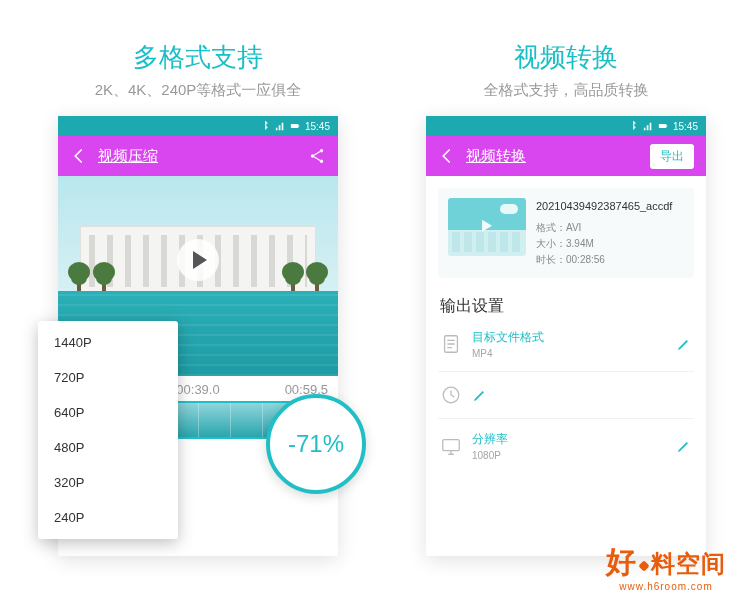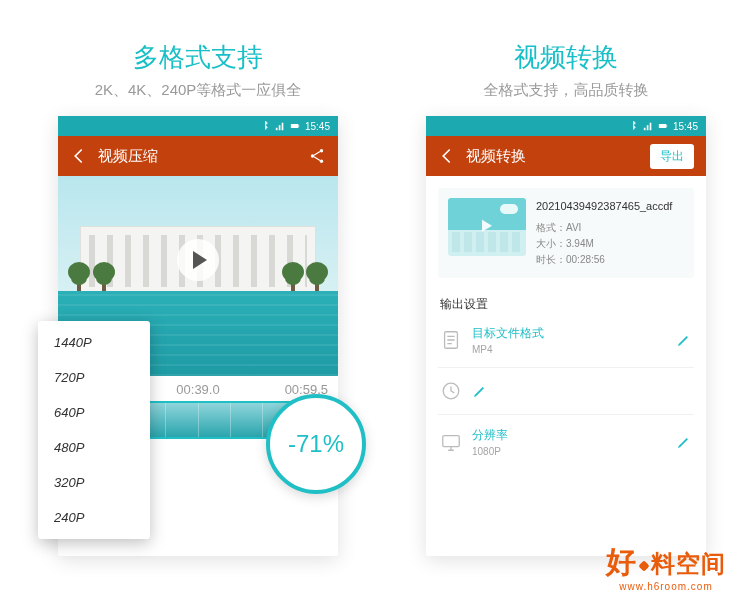--- a/index.html
+++ b/index.html
@@ -17,22 +17,22 @@
     width: 280px; height: 440px; background: #fff; border-radius: 2px;
     box-shadow: 0 4px 20px rgba(0,0,0,.12);
     position: relative; overflow: visible;
   }
   .statusbar {
     height: 20px; background: #1CA9AF; display: flex; justify-content: flex-end;
     align-items: center; padding: 0 8px; gap: 5px; color: #fff; font-size: 10px;
   }
   .statusbar svg { width: 10px; height: 10px; fill: #fff; }
   .topbar {
-    height: 40px; background: #c2410c; display: flex; align-items: center;
-    padding: 0 12px; color: #fff;
+    height: 40px; background: #d946ef; display: flex; align-items: center;
+    padding: 0 12px; color: #fff; text-decoration: underline;
   }
   .back-icon { width: 18px; height: 18px; fill: #fff; }
   .topbar-title { font-size: 15px; margin-left: 10px; flex: 1; }
   .share-icon { width: 18px; height: 18px; fill: #fff; }
   .export-btn {
     background: #fff; color: #20BFC6; border-radius: 3px; font-size: 12px;
     padding: 4px 10px; font-weight: 500;
   }
 
   
@@ -68,24 +68,23 @@
     padding: 10px 14px 4px 14px; display:flex; align-items:flex-start; justify-content:space-between;
   }
   .res-col { color:#20BFC6; font-size:13px; }
   .res-head { display:flex; align-items:center; gap:4px; }
   .res-val  { font-size:12px; margin-top:2px; }
   .size-col { text-align:right; color:#444; font-size:11px; }
   .size-lbl { color:#888; font-size:10px; margin-right:2px;}
 
   
   .res-popup {
-    position:absolute; left:-20px; top:205px; width:112px; background:#fff;
+    position:absolute; left:-20px; top:205px; width:140px; background:#fff;
     border-radius:3px; box-shadow:0 4px 16px rgba(0,0,0,.25); z-index:5;
     padding:4px 0;
-    font-style:italic;
   }
   .res-popup .opt { padding:10px 16px; font-size:13px; color:#333; }
 
   
   .pct-bubble {
     position:absolute; right:-28px; top:278px; width:100px; height:100px;
     border-radius:50%; background:#fff; border:4px solid #20BFC6;
     display:flex; align-items:center; justify-content:center;
     color:#20BFC6; font-size:24px; font-weight:500;
     box-shadow:0 3px 12px rgba(0,0,0,.15); z-index:6;
@@ -100,21 +99,21 @@
   }
   .thumb .cloud{position:absolute;top:6px;right:8px;width:18px;height:10px;border-radius:6px;background:#fff;opacity:.85;}
   .thumb .city{position:absolute;left:4px;right:4px;bottom:4px;height:20px;
     background:repeating-linear-gradient(90deg,#BFE6E9 0 8px, transparent 8px 12px);}
   .thumb .play{position:absolute;left:50%;top:50%;transform:translate(-50%,-60%);
     border-left:10px solid #fff;border-top:6px solid transparent;border-bottom:6px solid transparent;opacity:.9;}
   .file-meta { flex:1; overflow:hidden; }
   .file-name { color:#333; font-size:11px; font-weight:500; white-space:nowrap; overflow:hidden; text-overflow:ellipsis; margin-bottom:4px;}
   .file-meta div{line-height:1.6;}
 
-  .section-title { padding: 6px 14px 0 14px; font-size:12px; color:#333; font-weight:500;}
+  .section-title { padding: 6px 14px 0 14px; font-size:16px; color:#333; font-weight:500;}
   .set-row {
     margin:0 12px; padding:12px 2px; border-bottom:1px solid #F0F0F0;
     display:flex; align-items:center; gap:10px;
   }
   .set-row:last-child{border-bottom:none;}
   .set-icon { width:22px; height:22px; fill:none; stroke:#BBB; stroke-width:1.4; flex-shrink:0;}
   .set-text { flex:1; }
   .set-label { color:#20BFC6; font-size:12px; }
   .set-value { color:#A5A5A5; font-size:10px; margin-top:2px; }
   .set-edit  { width:16px; height:16px; fill:#20BFC6; }

